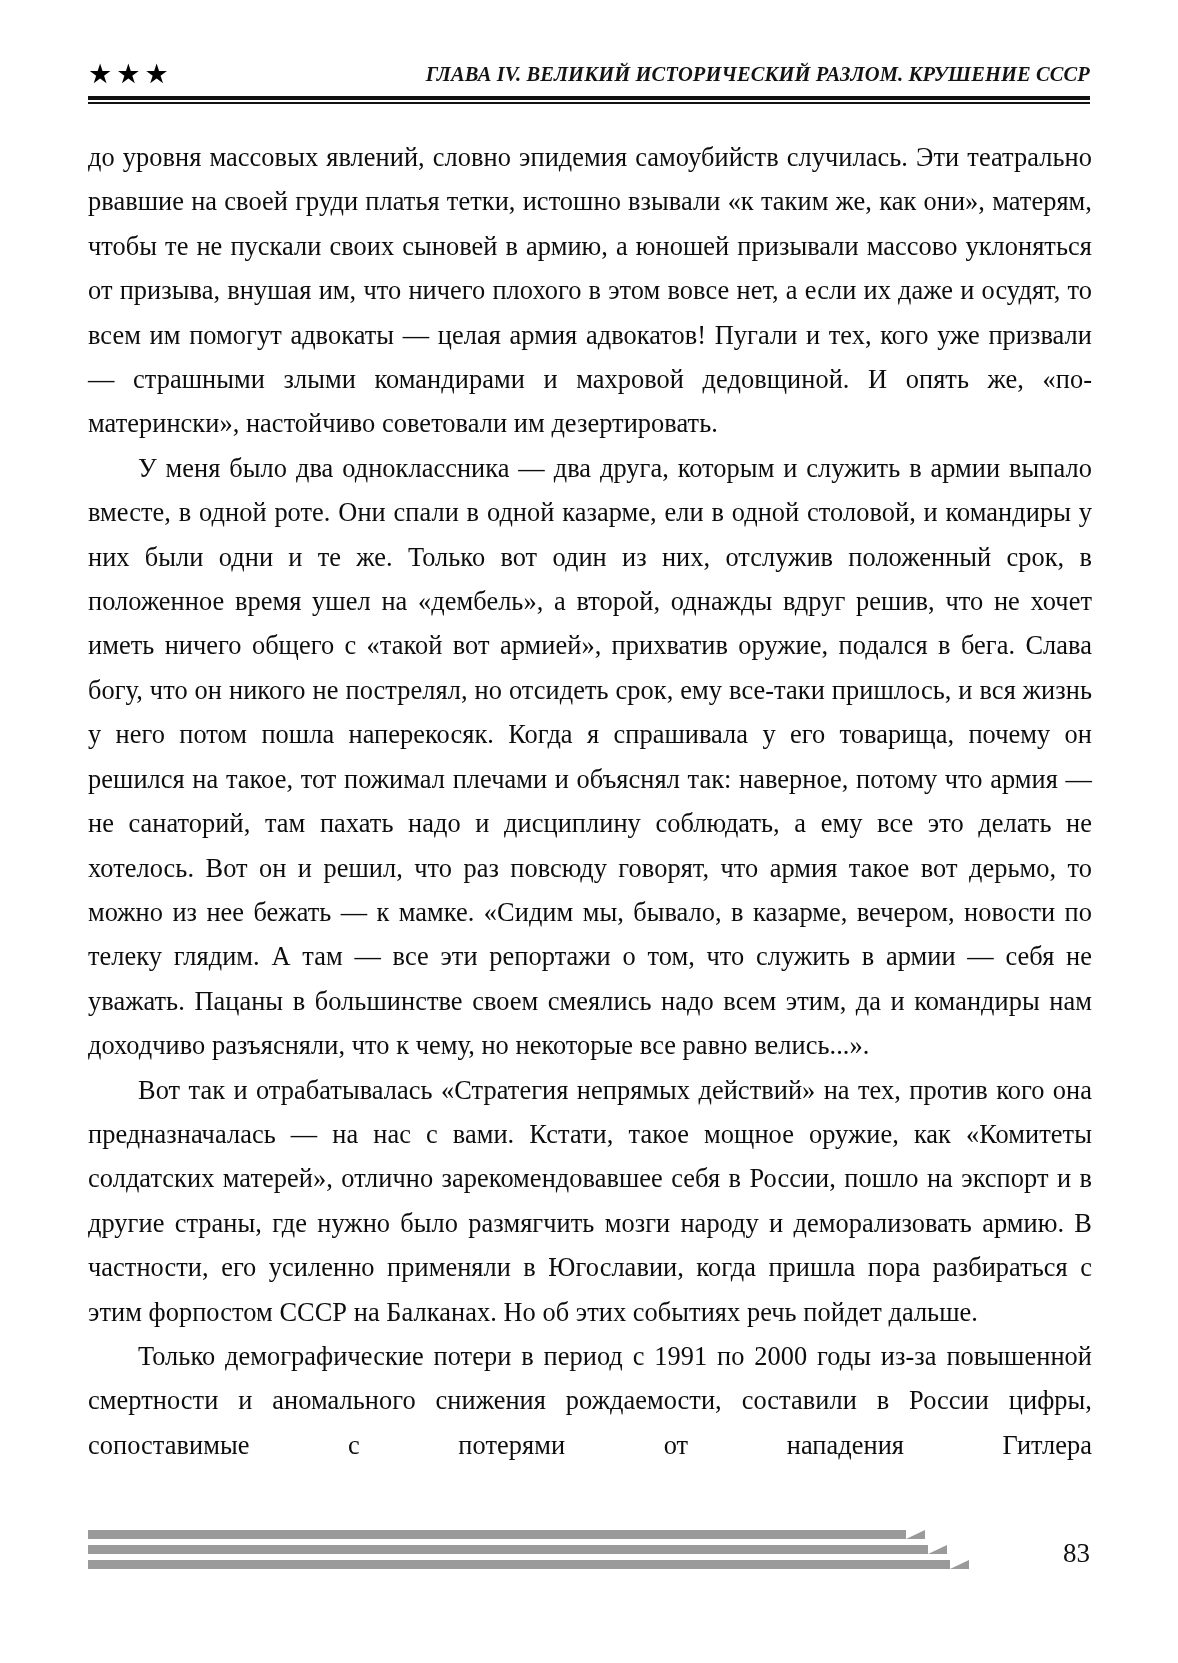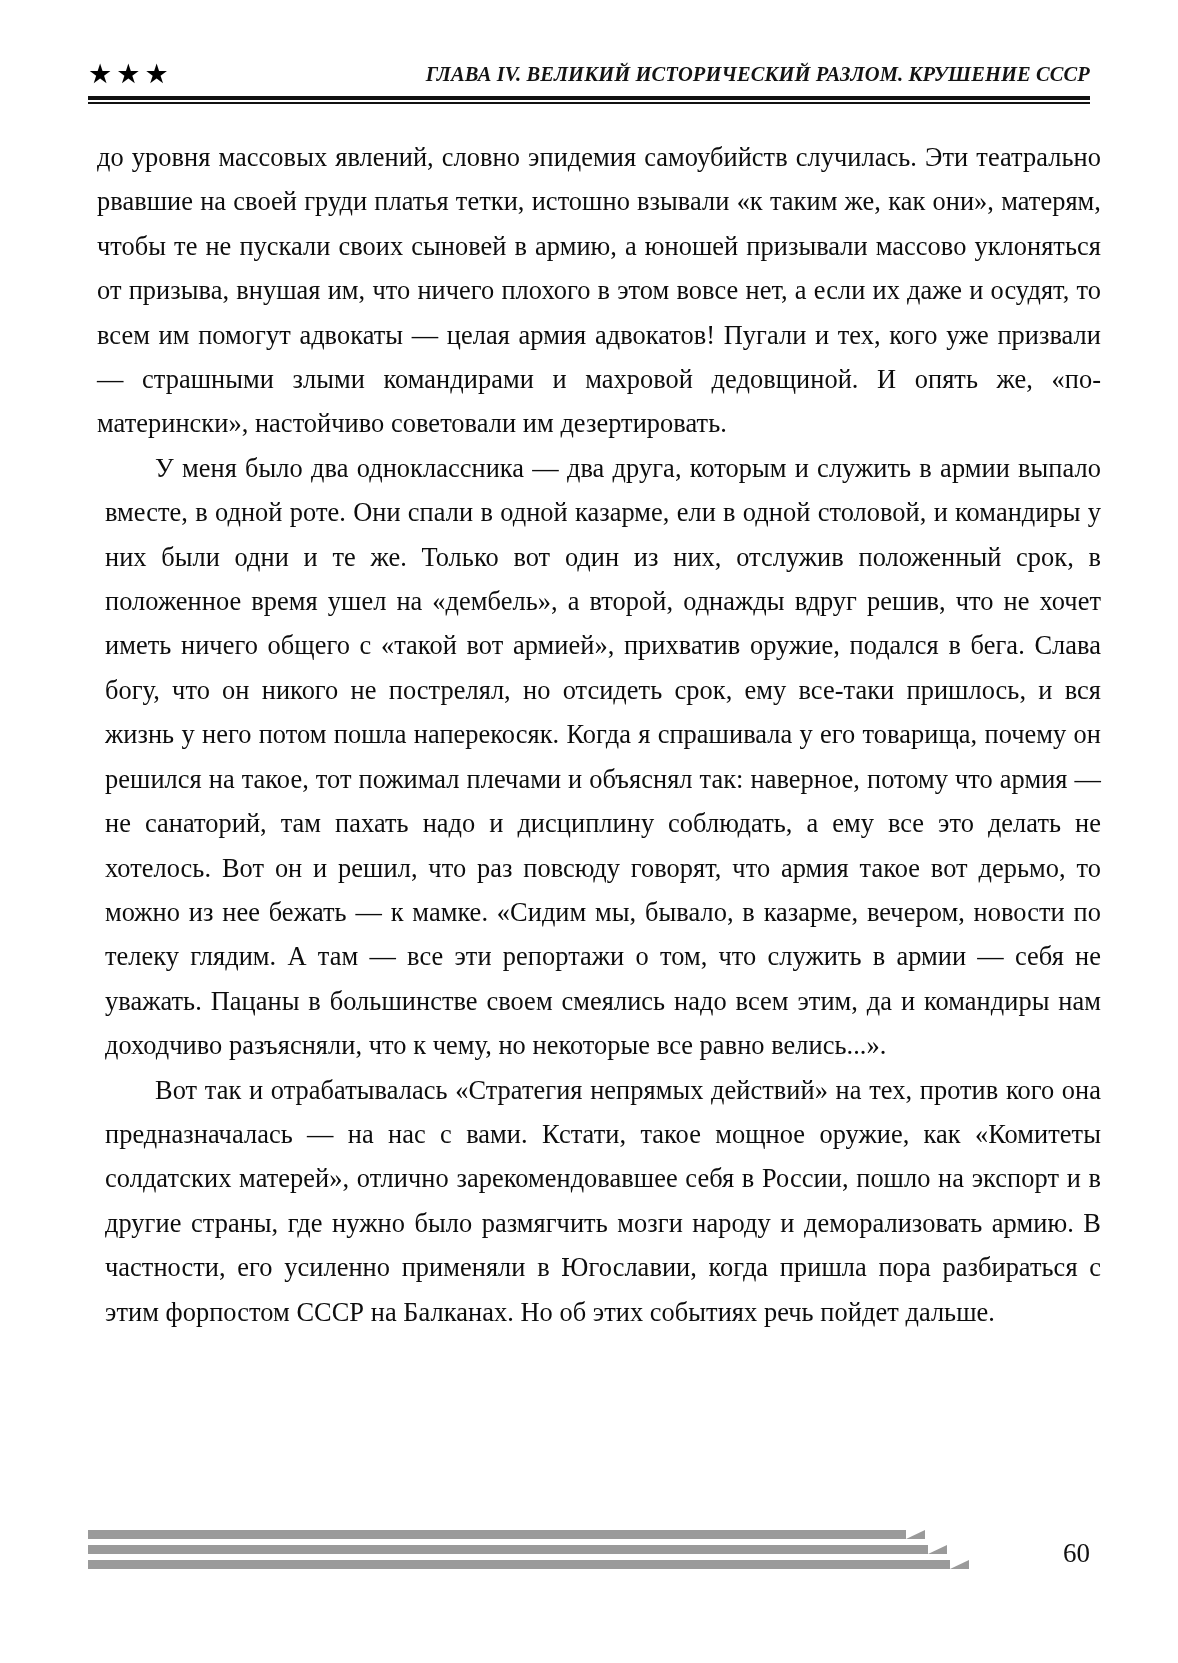--- a/index.html
+++ b/index.html
@@ -74,38 +74,37 @@
   }
   .head-rules .thin {
     height: 2px;
     background: #111;
     width: 100%;
   }
 
   
   .body-col {
     position: absolute;
-    left: 97px;
+    left: 88px;
     top: 135px;
     width: 1004px;
   }
   .body-col p {
     margin: 0;
     font-size: 26.4px;
     line-height: 44.4px;
     text-align: justify;
     text-align-last: left;
     text-justify: inter-word;
     hyphens: manual;
     letter-spacing: 0.05px;
     word-spacing: 0px;
   }
   .body-col p.indent {
     text-indent: 50px;
-    margin-left: 8px;
   }
   .body-col p.last-justify {
     text-align-last: justify;
   }
 
   
   .footer {
     position: absolute;
     left: 88px;
     bottom: 0;
@@ -167,24 +166,25 @@
   <div class="head-rules">
     <div class="thick"></div>
     <div class="gap"></div>
     <div class="thin"></div>
   </div>
 
   <div class="body-col">
     <p>до уровня массовых явлений, словно эпидемия самоубийств случилась. Эти театрально рвавшие на своей груди платья тетки, истошно взывали «к таким же, как они», матерям, чтобы те не пускали своих сыновей в армию, а юношей призывали массово уклоняться от призыва, внушая им, что ничего плохого в этом вовсе нет, а если их даже и осудят, то всем им помогут адвокаты — целая армия адвокатов! Пугали и тех, кого уже призвали — страшными злыми командирами и махровой дедовщиной. И опять же, «по-матерински», настойчиво советовали им дезертировать.</p>
     <p class="indent">У меня было два одноклассника — два друга, которым и служить в армии выпало вместе, в одной роте. Они спали в одной казарме, ели в одной столовой, и командиры у них были одни и те же. Только вот один из них, отслужив положенный срок, в положенное время ушел на «дембель», а второй, однажды вдруг решив, что не хочет иметь ничего общего с «такой вот армией», прихватив оружие, подался в бега. Слава богу, что он никого не пострелял, но отсидеть срок, ему все-таки пришлось, и вся жизнь у него потом пошла наперекосяк. Когда я спрашивала у его товарища, почему он решился на такое, тот пожимал плечами и объяснял так: наверное, потому что армия — не санаторий, там пахать надо и дисциплину соблюдать, а ему все это делать не хотелось. Вот он и решил, что раз повсюду говорят, что армия такое вот дерьмо, то можно из нее бежать — к мамке. «Сидим мы, бывало, в казарме, вечером, новости по телеку глядим. А там — все эти репортажи о том, что служить в армии — себя не уважать. Пацаны в большинстве своем смеялись надо всем этим, да и командиры нам доходчиво разъясняли, что к чему, но некоторые все равно велись...».</p>
     <p class="indent">Вот так и отрабатывалась «Стратегия непрямых действий» на тех, против кого она предназначалась — на нас с вами. Кстати, такое мощное оружие, как «Комитеты солдатских матерей», отлично зарекомендовавшее себя в России, пошло на экспорт и в другие страны, где нужно было размягчить мозги народу и деморализовать армию. В частности, его усиленно применяли в Югославии, когда пришла пора разбираться с этим форпостом СССР на Балканах. Но об этих событиях речь пойдет дальше.</p>
+    <p class="indent last-justify">Только демографические потери в период с 1991 по 2000 годы из-за повышенной смертности и аномального снижения рождаемости, составили в России цифры, сопоставимые с потерями от нападения Гитлера</p>
   </div>
 
   <div class="footer">
     <div class="bars">
       <div class="bar b1"></div>
       <div class="bar b2"></div>
       <div class="bar b3"></div>
     </div>
-    <div class="page-number">60</div>
+    <div class="page-number">83</div>
   </div>
 
 </div>
 
 </body></html>

